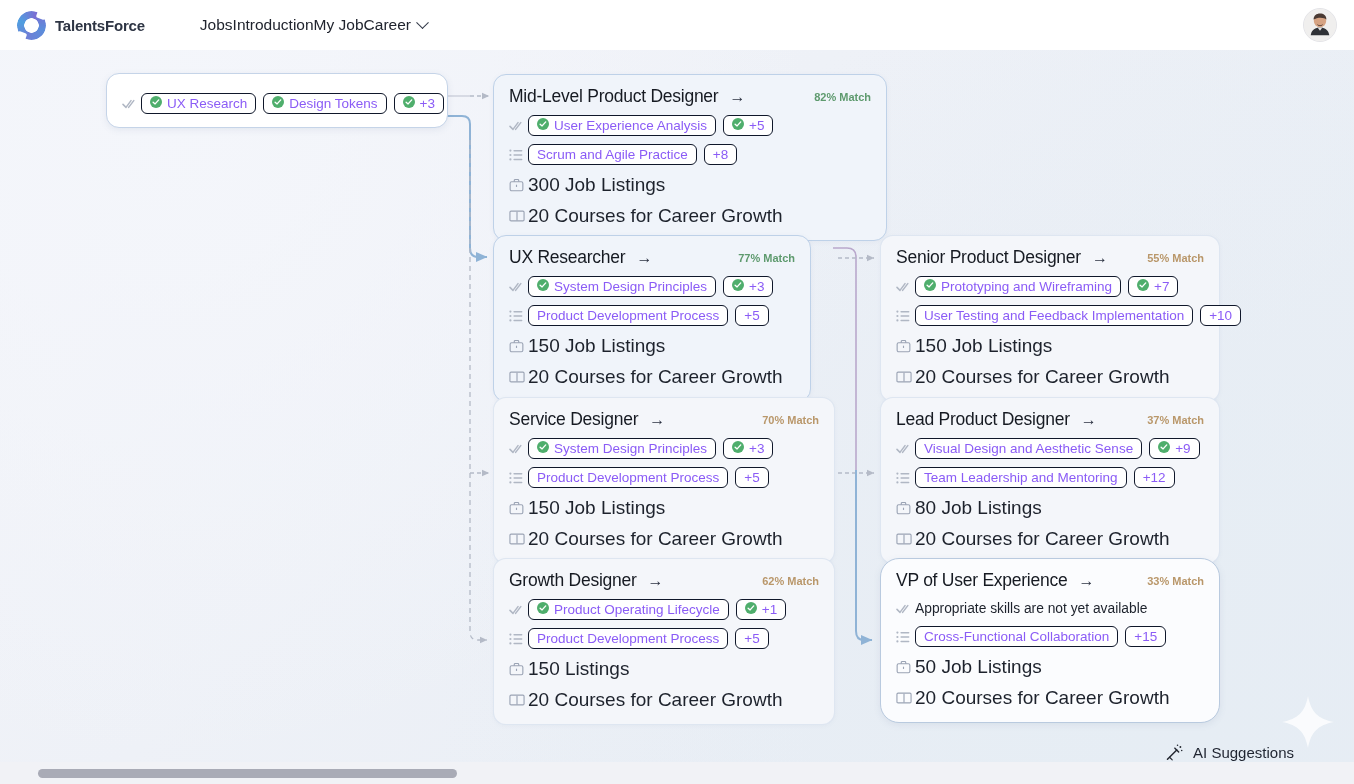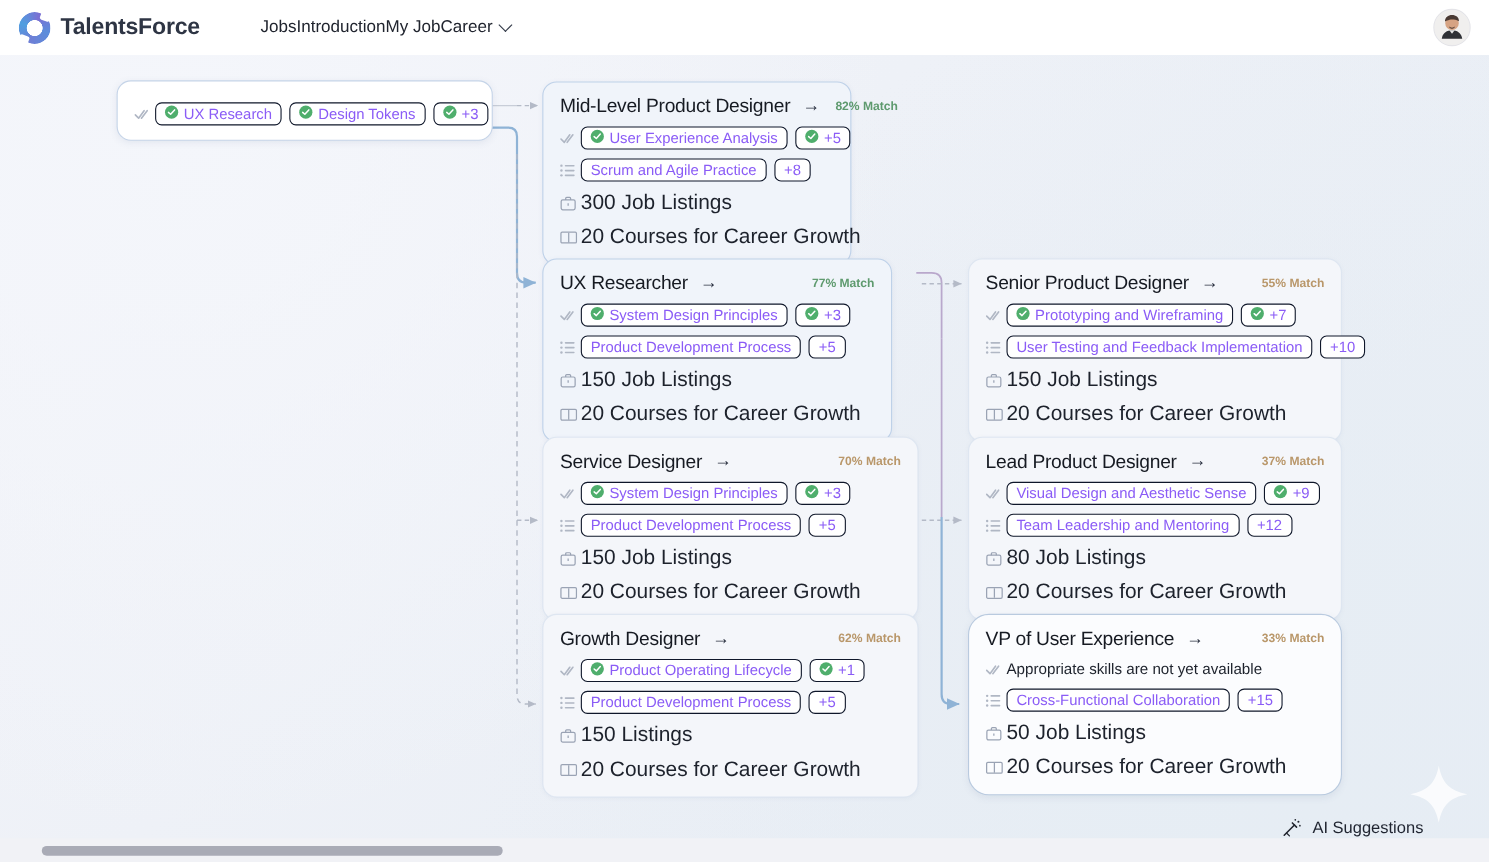--- a/index.html
+++ b/index.html
@@ -37,21 +37,21 @@
     transform: rotate(20deg);
   }
   .logo-cut::after {
     content: ""; position: absolute;
     width: 9px; height: 9px; background: #ffffff;
     bottom: -1px; left: 0px; border-radius: 2px;
     transform: rotate(20deg);
   }
   .brand-name {
     margin-left: 9px;
-    font-size: 21px; font-weight: 600; color: #2e3544;
+    font-size: 15px; font-weight: 600; color: #2e3544;
     letter-spacing: -0.2px;
   }
   .nav-links { display: flex; align-items: center; margin-left: 55px; }
   .nav-link {
     font-size: 15.5px; color: #20242e; cursor: pointer;
     display: flex; align-items: center; gap: 7px;
   }
   .chev {
     width: 9px; height: 9px; border-right: 1.6px solid #333a48;
     border-bottom: 1.6px solid #333a48; transform: rotate(45deg) translate(-2px,-2px);
@@ -278,21 +278,21 @@
           <svg width="8" height="8" viewBox="0 0 10 10">
               <path d="M1.4 5.2 L3.9 7.4 L8.4 2.4" stroke="#fff" stroke-width="1.7" fill="none" stroke-linecap="round" stroke-linejoin="round"></path>
             </svg>
         </span>
         <span>+3</span>
       </span>
     </div>
   </div>
 
   <div id="cards-layer">
-      <div class="card card-tint" style="left: 493px; top: 24px; width: 281px;">
+      <div class="card card-tint" style="left: 493px; top: 24px; width: 394px;">
         <div class="card-head">
           <span class="card-title">Mid-Level Product Designer</span>
           <span class="arrow-glyph">→</span>
           <span class="match good">82% Match</span>
         </div>
         <div class="row">
           <div class="row-icon">
             <svg width="16" height="12" viewBox="0 0 16 12">
               <path d="M1 6.4 L4 9.4 L9 2.6" stroke="#b0b7c4" stroke-width="1.5" fill="none" stroke-linecap="round" stroke-linejoin="round"></path>
               <path d="M6.6 9.4 L11.8 2.6" stroke="#b0b7c4" stroke-width="1.5" fill="none" stroke-linecap="round"></path>

